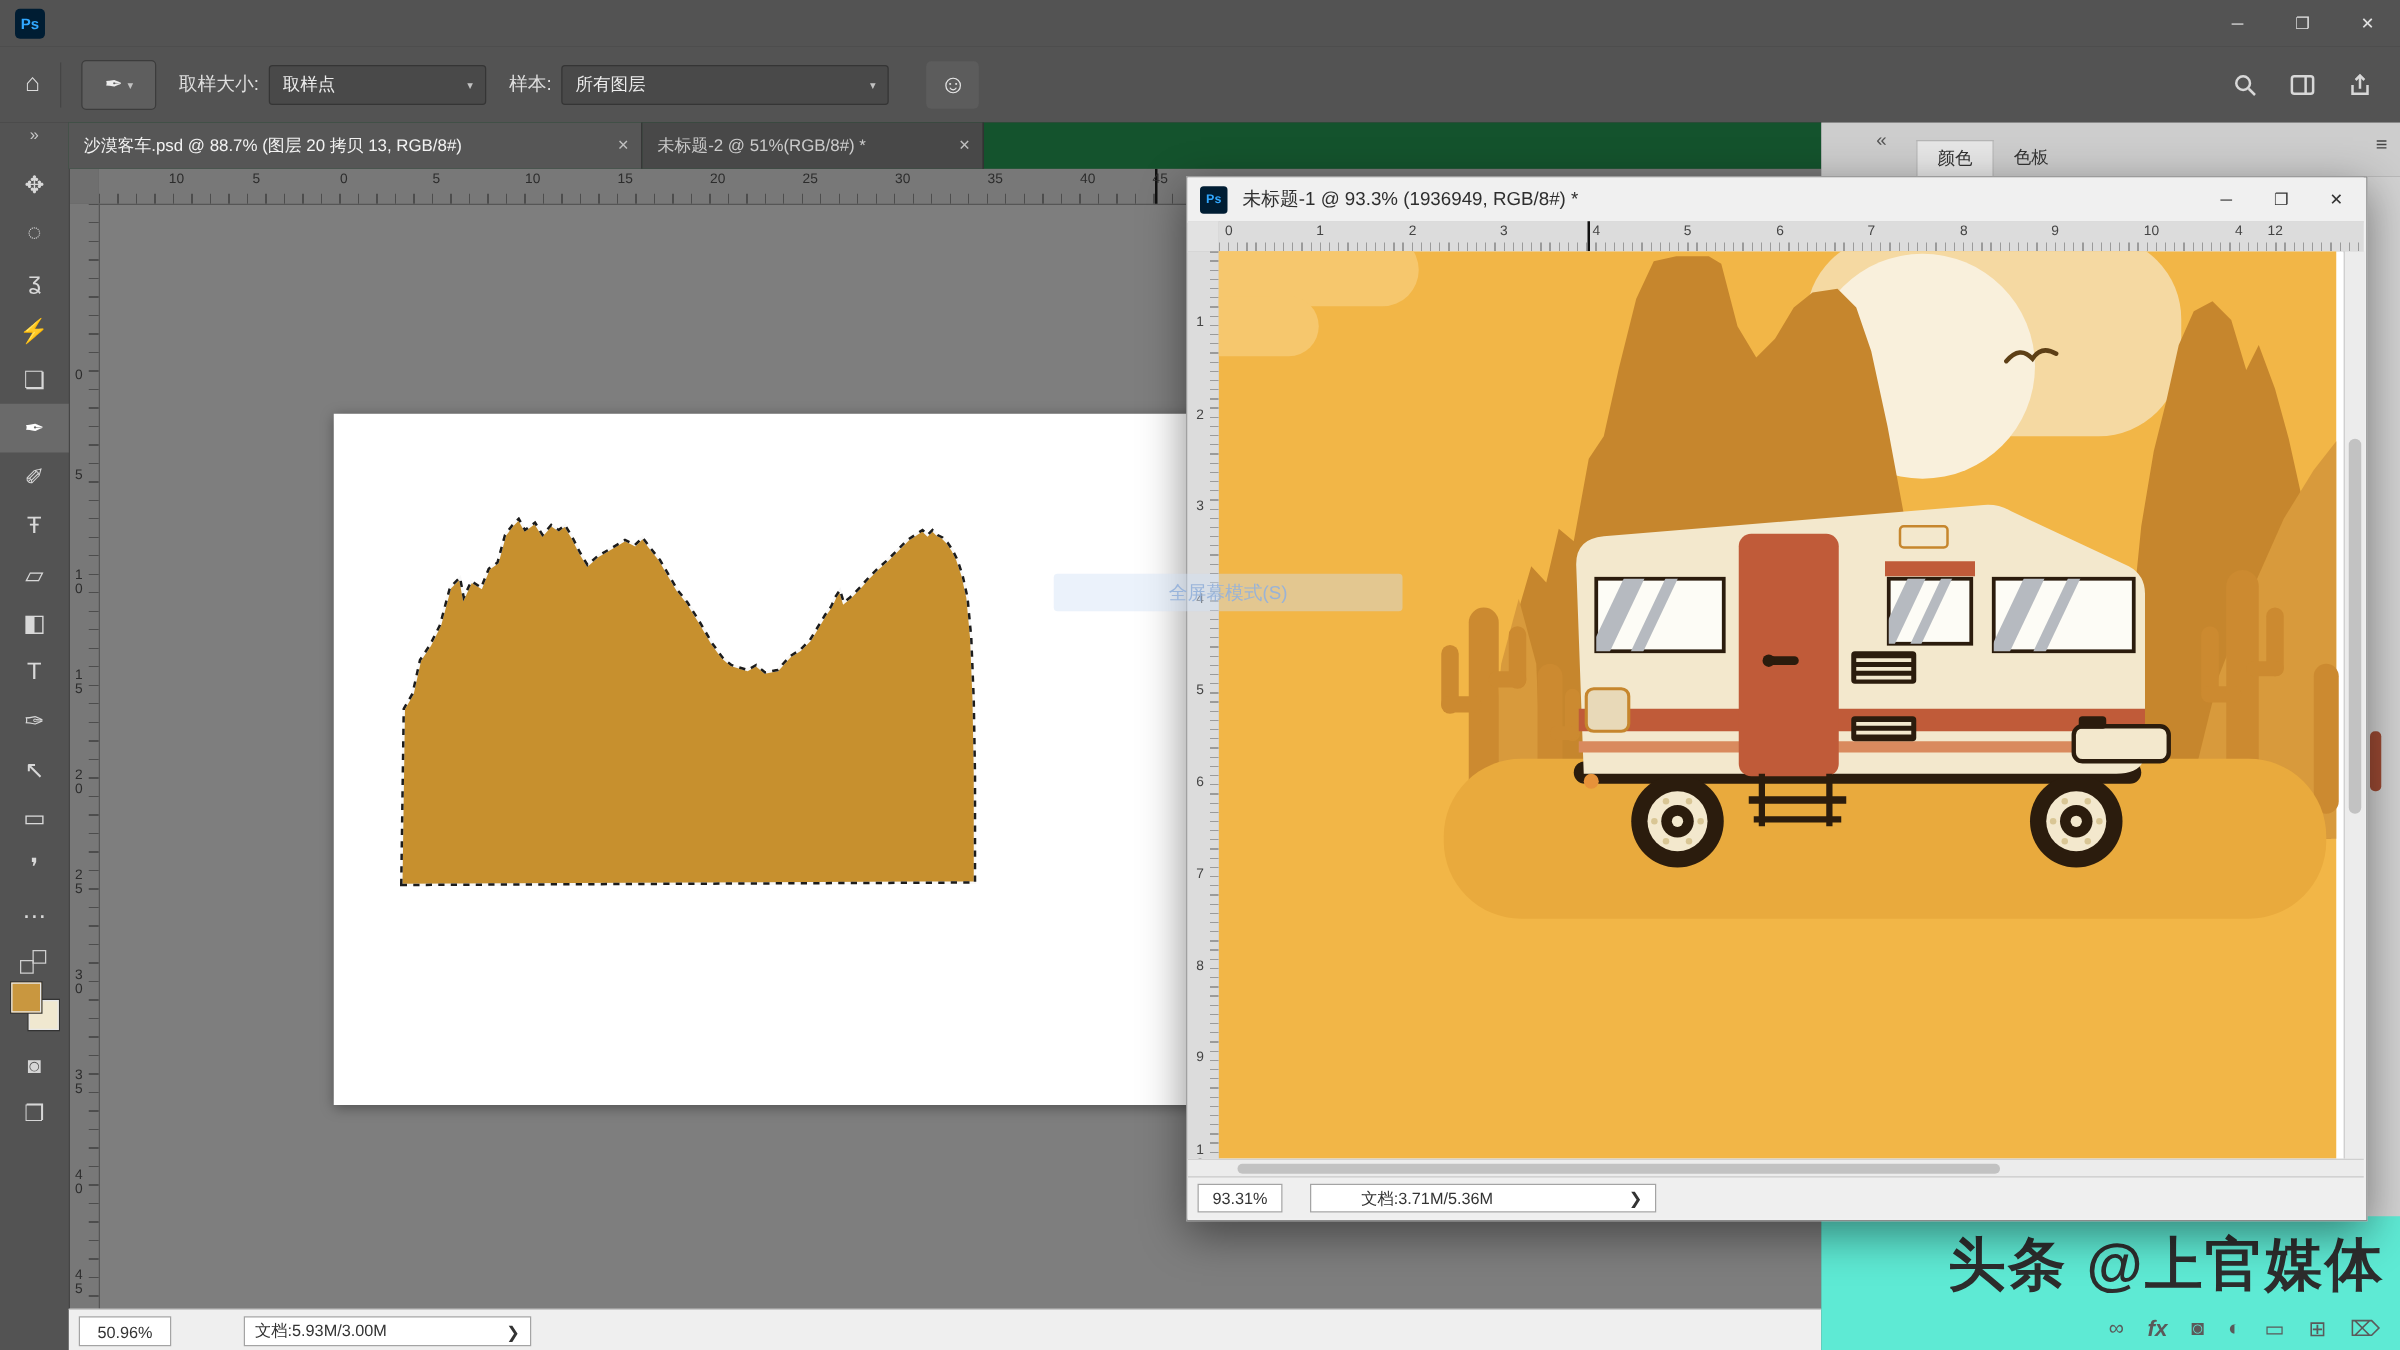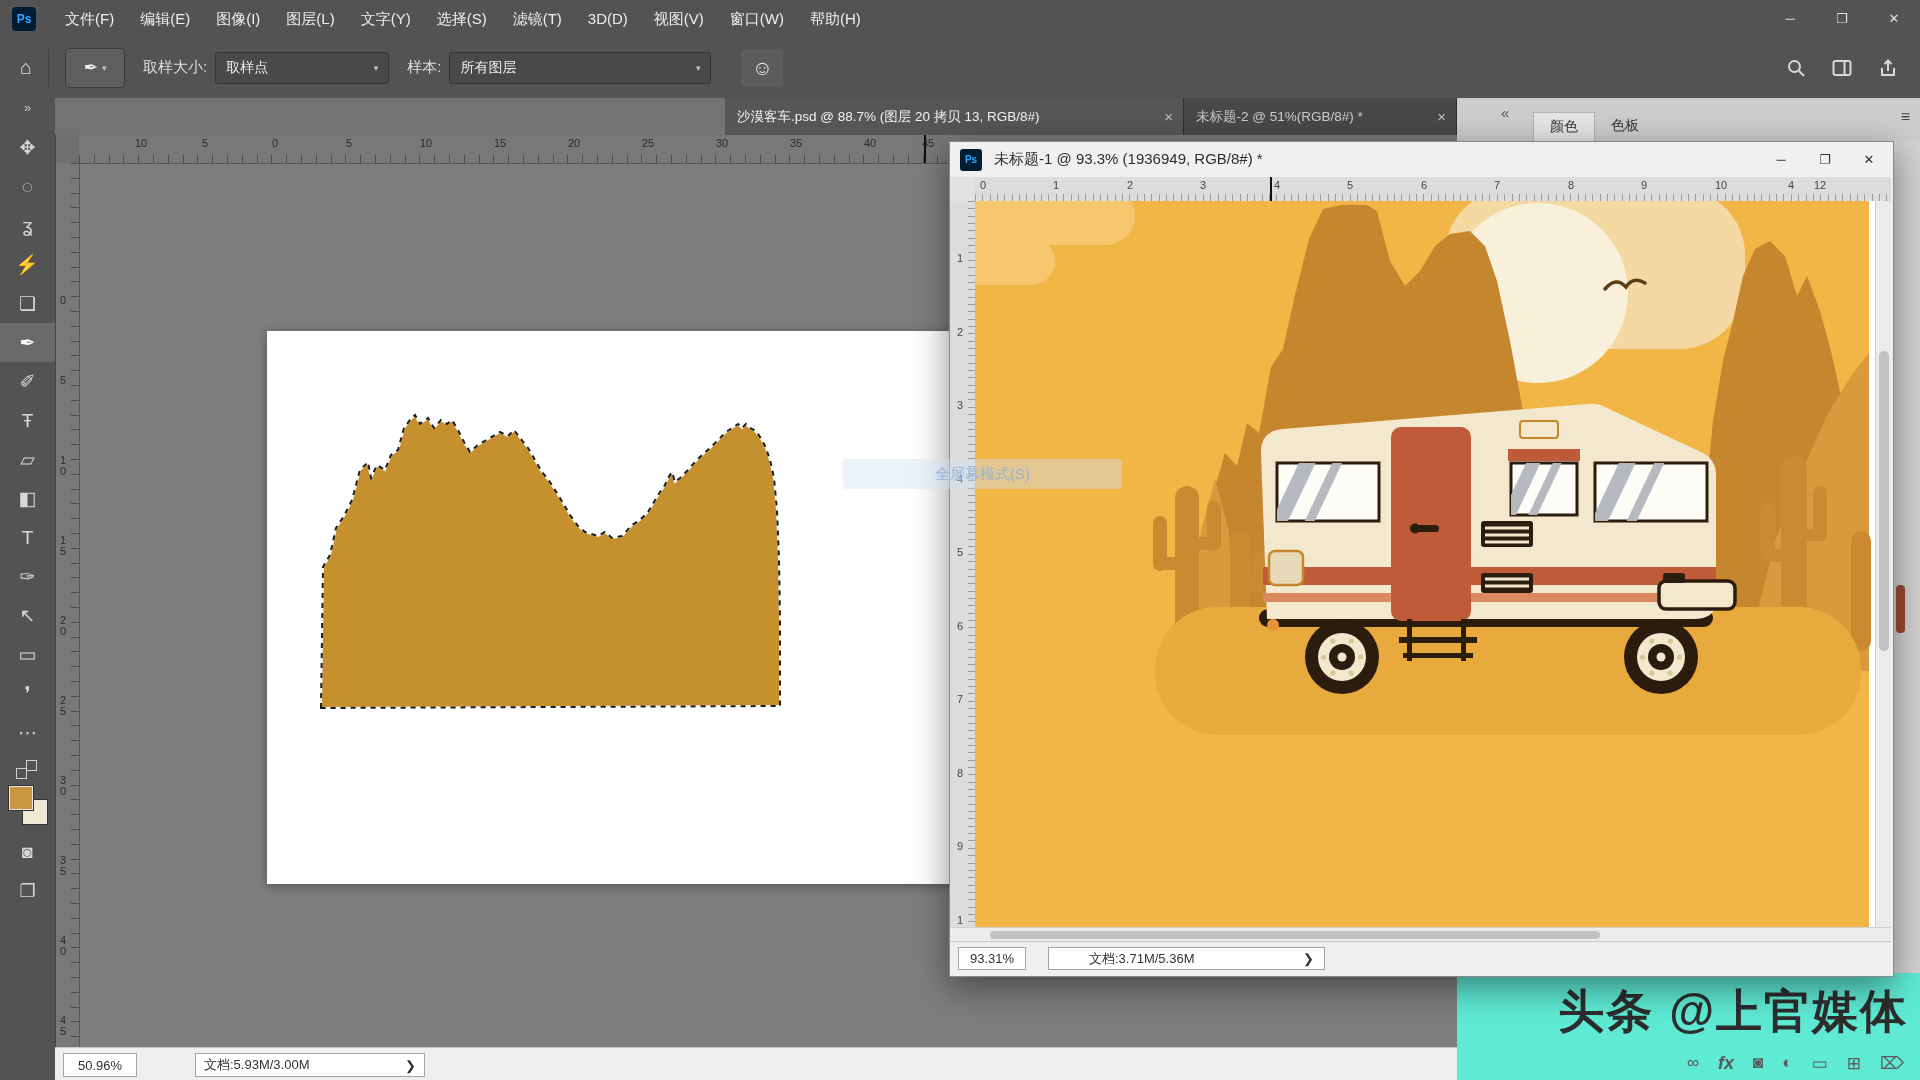--- a/index.html
+++ b/index.html
@@ -36,21 +36,21 @@
   #toolbar-tools{position:absolute;top:30px;left:0;width:55px;}
   .tool{width:55px;height:39px;display:flex;align-items:center;justify-content:center;
     color:#d8d8d8;font-size:19px;}
   .tool-selected{background:#6a6a6a;color:#ffffff;}
   .mini-swap{position:absolute;top:662px;left:14px;width:26px;height:20px;}
   .mini-swap .sq{position:absolute;width:9px;height:9px;border:1.5px solid #cfcfcf;}
   .swatches{position:absolute;top:688px;left:9px;width:38px;height:38px;}
   .swatches .sw{position:absolute;width:22px;height:22px;border:1px solid #e8e8e8;box-shadow:0 0 0 1px #333;}
   .tb-icon{position:absolute;left:0;width:55px;text-align:center;color:#d6d6d6;font-size:18px;}
   
-  #tabbar{left:55px;top:98px;width:1402px;height:37px;background:#737373;display:flex;z-index:20;justify-content:flex-end;}
+  #tabbar{left:55px;top:98px;width:1402px;height:37px;background:#14532d;display:flex;z-index:20;}
   .doc-tab{height:37px;display:flex;align-items:center;border-right:1px solid #2e2e2e;overflow:hidden;}
   .doc-tab .t-title{font-size:13.5px;padding-left:12px;white-space:nowrap;overflow:hidden;text-overflow:ellipsis;flex:1;}
   .doc-tab .t-close{padding:0 10px;color:#c0c0c0;font-size:15px;}
   .tab-active{width:458px;background:#565656;color:#f2f2f2;}
   .tab-inactive{width:272px;background:#484848;color:#cbcbcb;}
   
   #canvasbg{left:55px;top:135px;width:1402px;height:912px;background:#7e7e7e;}
   .ruler-corner{left:55px;top:135px;width:24px;height:28px;background:#6f6f6f;border-right:1px solid #555;border-bottom:1px solid #555;}
   #main-ruler-top{left:79px;top:135px;width:1378px;height:28px;background:#787878;border-bottom:1px solid #565656;
     background-image:repeating-linear-gradient(90deg,rgba(42,42,42,.55) 0 1px,transparent 1px 14.8px);
@@ -109,33 +109,20 @@
   .fw-vthumb{position:absolute;left:3px;top:150px;width:10px;height:300px;background:#c2c2c2;border-radius:5px;}
   .fw-hscroll{position:absolute;left:0;top:785px;width:941px;height:14px;background:#ececec;border-top:1px solid #d0d0d0;}
   .fw-hthumb{position:absolute;left:40px;top:3px;width:610px;height:8px;background:#c2c2c2;border-radius:4px;}
   #fw-status{position:absolute;left:0;top:799px;width:941px;height:33px;background:#efefef;border-top:1px solid #c9c9c9;color:#333;}
 </style>
 </head>
 <body>
 
 <div class="abs" id="menubar">
   <div class="ps-logo">Ps</div>
-  <div id="menu-items">
-      <span class="menu-item">文件(F)</span>
-      <span class="menu-item">编辑(E)</span>
-      <span class="menu-item">图像(I)</span>
-      <span class="menu-item">图层(L)</span>
-      <span class="menu-item">文字(Y)</span>
-      <span class="menu-item">选择(S)</span>
-      <span class="menu-item">滤镜(T)</span>
-      <span class="menu-item">3D(D)</span>
-      <span class="menu-item">视图(V)</span>
-      <span class="menu-item">窗口(W)</span>
-      <span class="menu-item">帮助(H)</span>
-    </div>
   <div id="win-controls">
     <div class="win-btn">─</div>
     <div class="win-btn">❐</div>
     <div class="win-btn">✕</div>
   </div>
 </div>
 
 <div class="abs" id="optionsbar">
   <span class="opt-home">⌂</span>
   <span class="opt-sep"></span>

